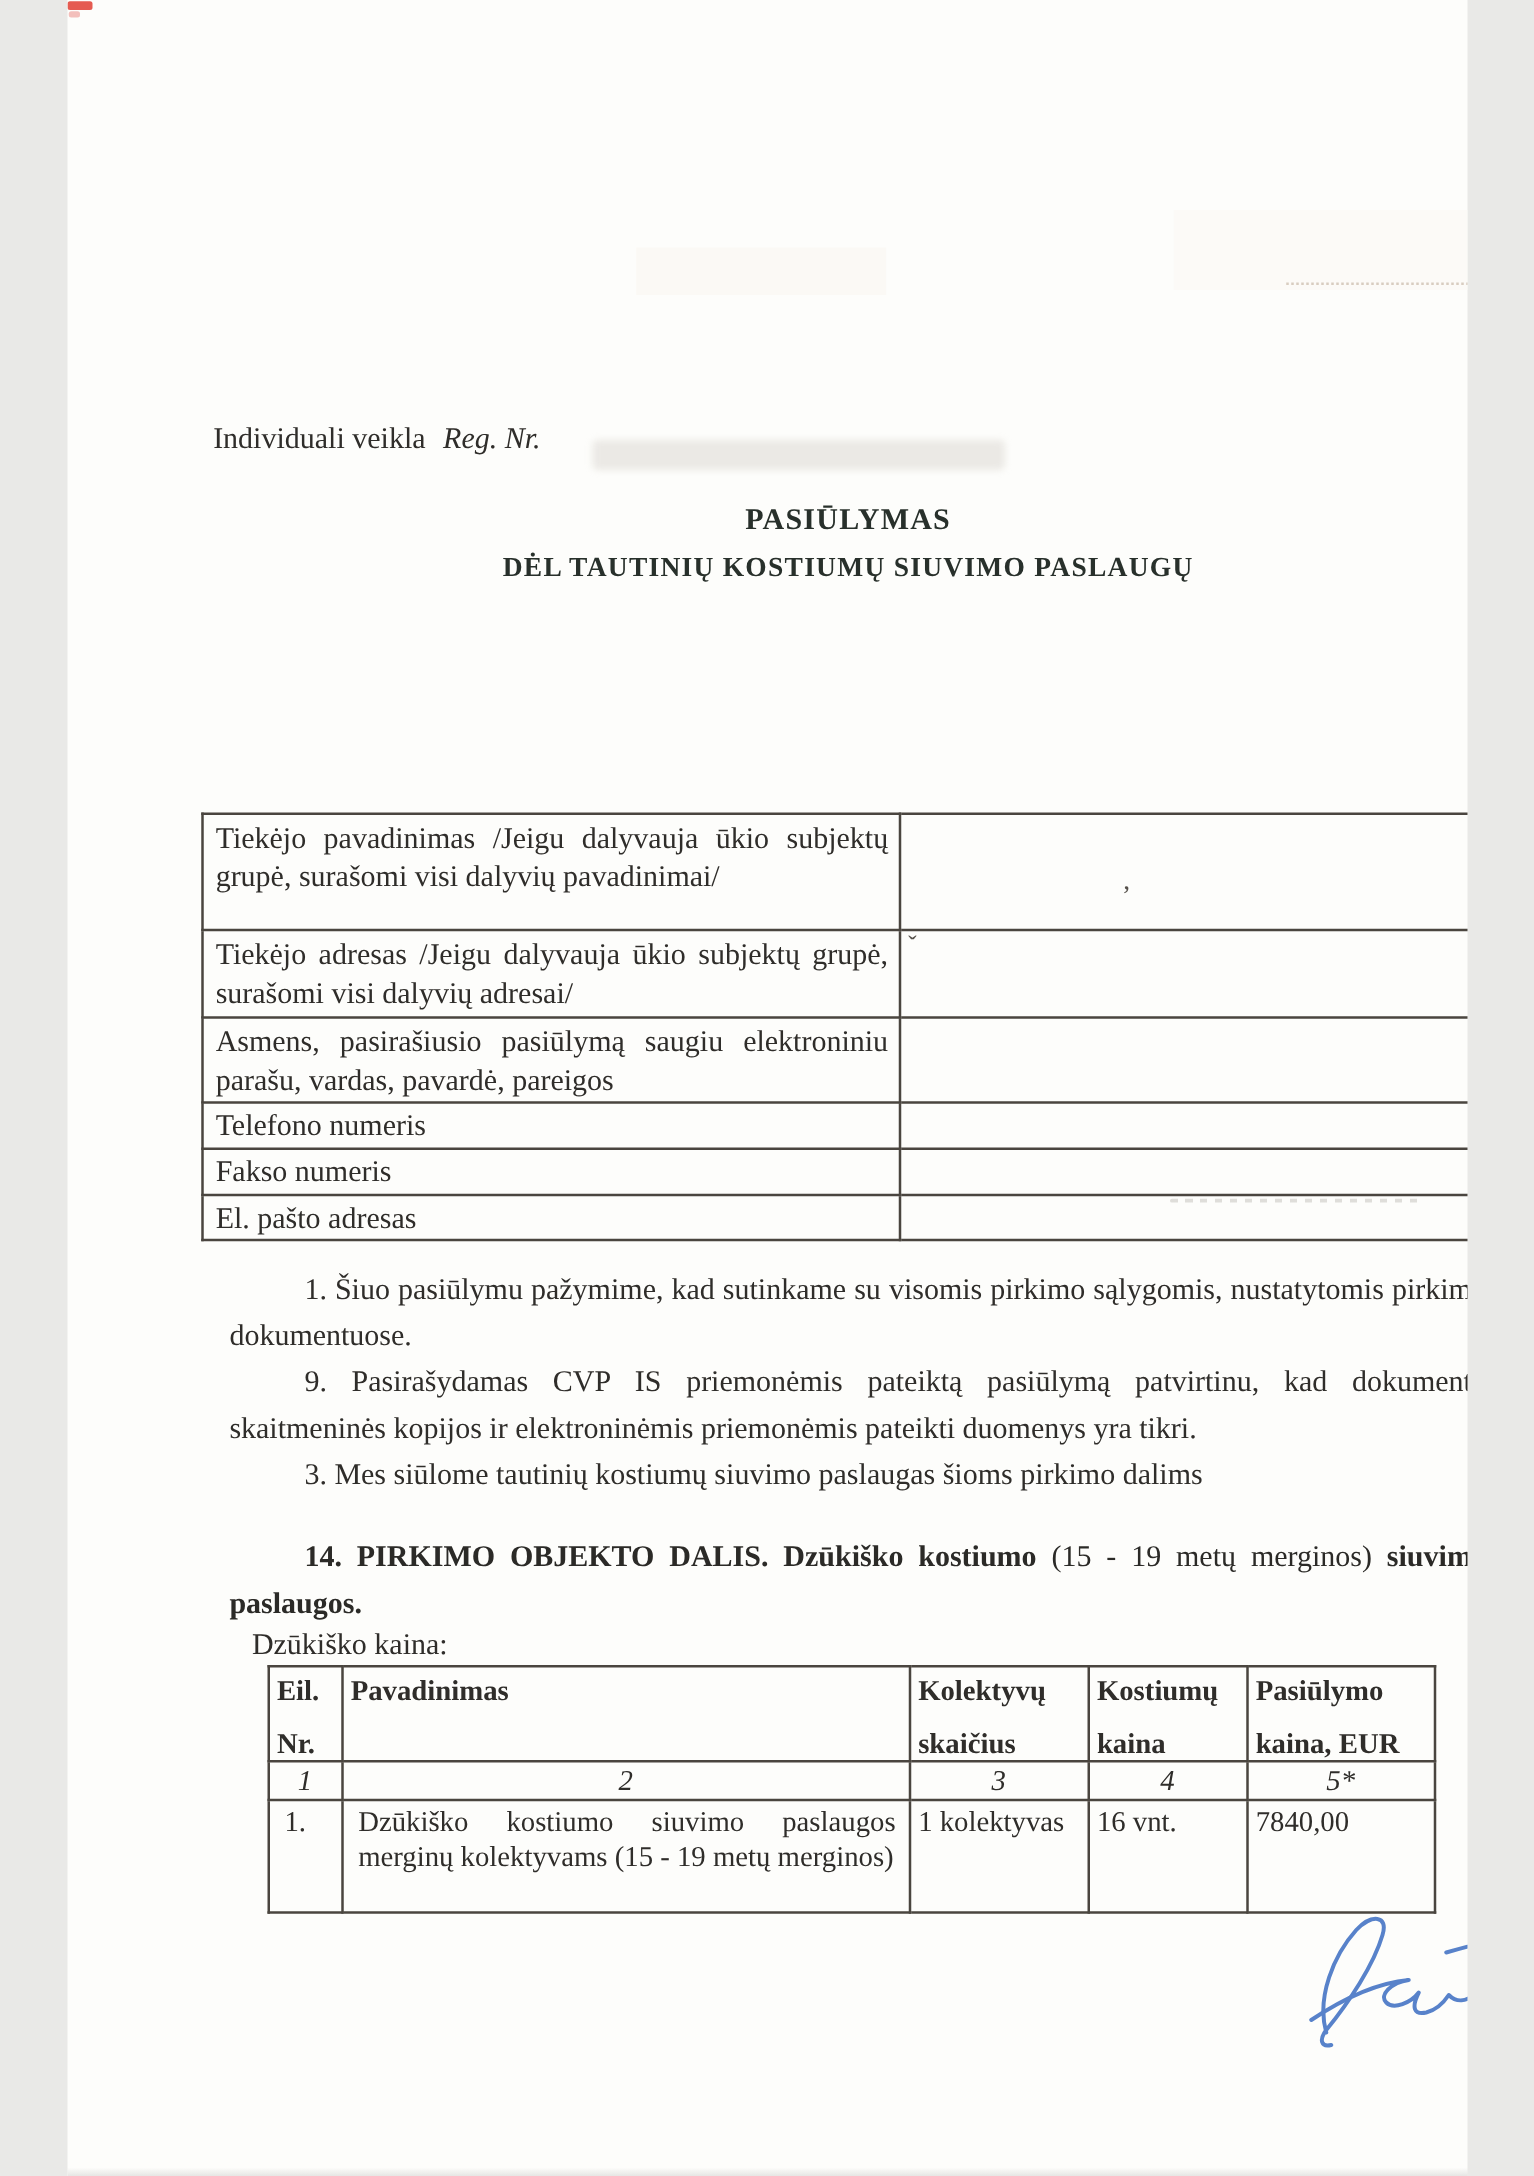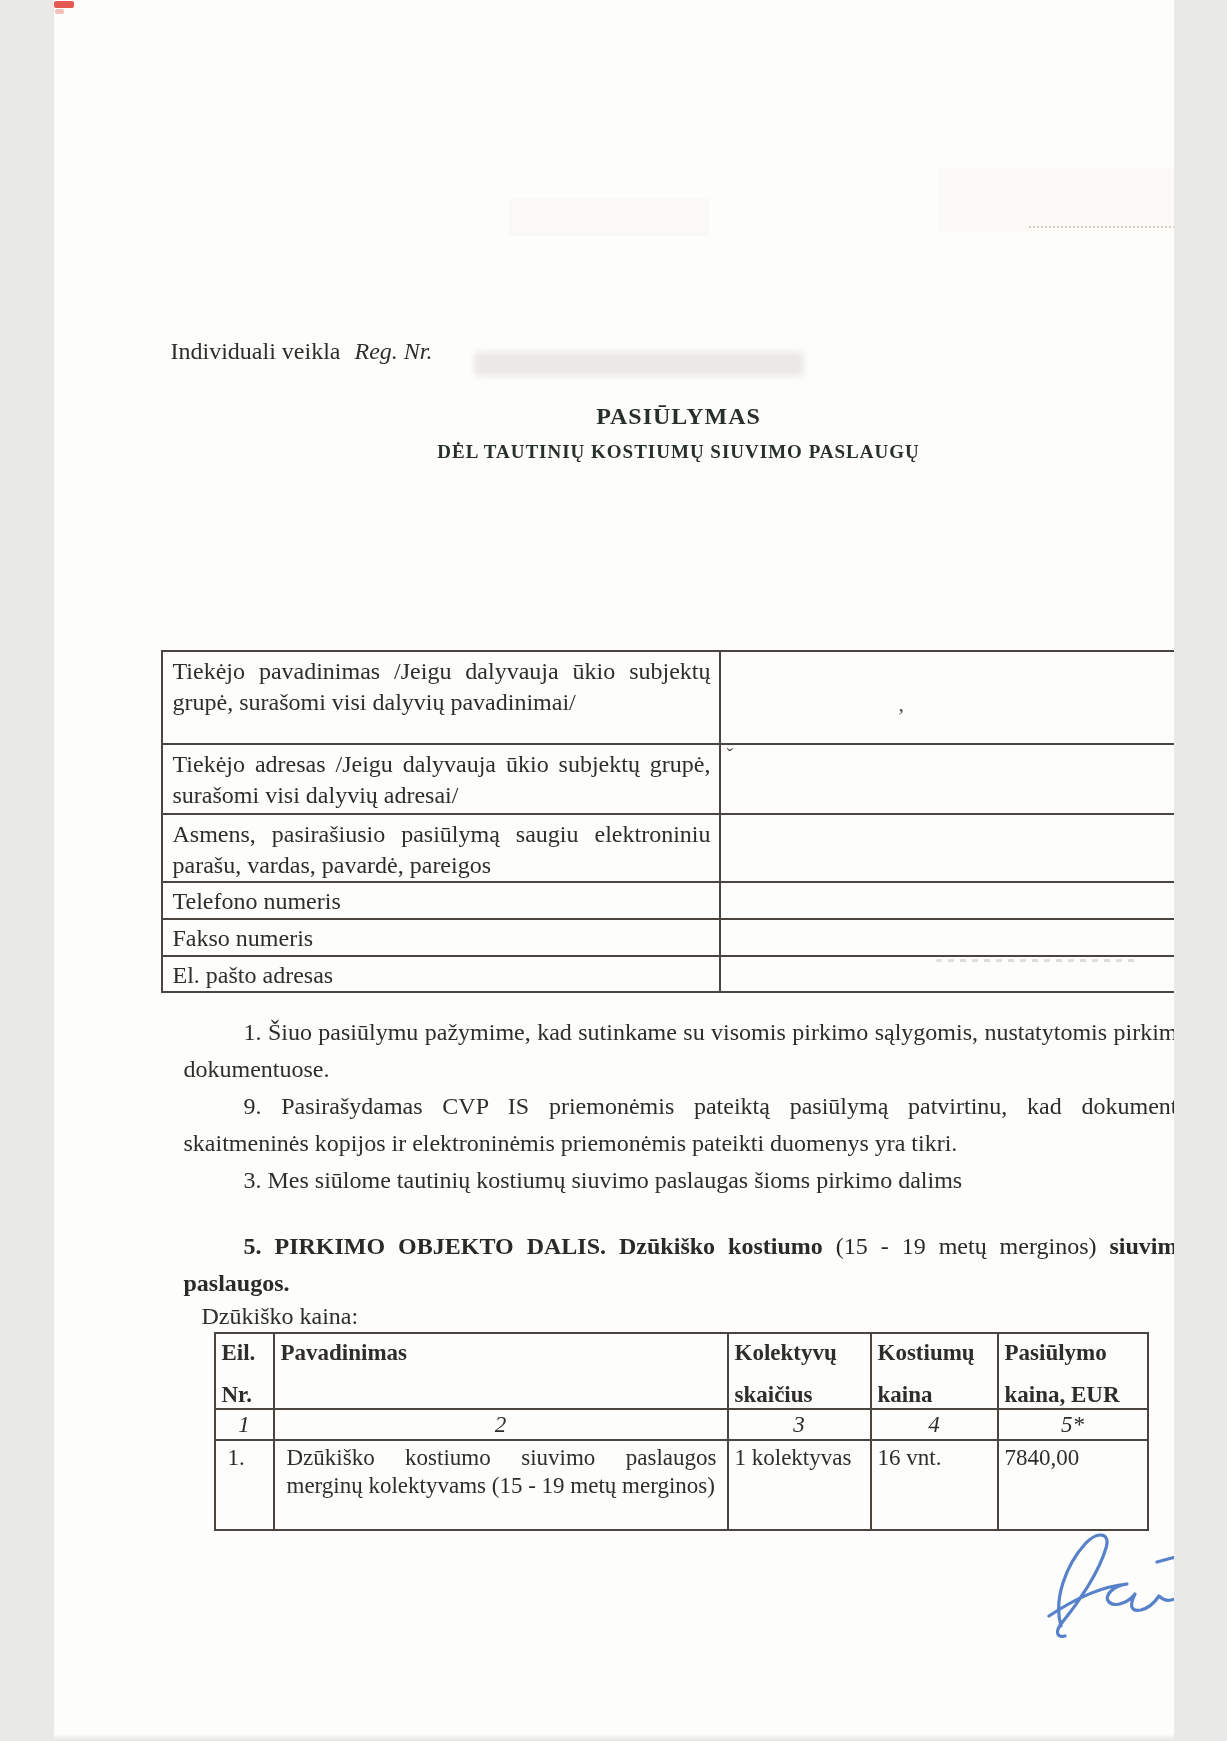--- a/index.html
+++ b/index.html
@@ -23,21 +23,21 @@
   .erased{left:420px;top:352px;width:330px;height:24px;background:rgba(195,189,180,.30);filter:blur(3px);border-radius:4px;}
   .bottom-shadow{left:0;top:1734px;width:1227px;height:7px;background:linear-gradient(to bottom,rgba(0,0,0,0),rgba(120,120,118,.18));}
 
   
   .reg-line{position:absolute;left:117px;top:338px;font-size:24px;}
   .reg-line .it{font-style:italic;margin-left:14px;}
 
   
   .title{position:absolute;left:107px;top:403px;width:1036px;text-align:center;font-weight:bold;color:#28302b;}
   .title .l1{font-size:24px;letter-spacing:1px;}
-  .title .l2{font-size:19px;letter-spacing:1px;margin-top:11px;text-align:center;}
+  .title .l2{font-size:22px;letter-spacing:1px;margin-top:11px;text-align:center;}
 
   
   table{border-collapse:collapse;table-layout:fixed;}
   .t1{position:absolute;left:107px;top:650px;width:1035px;}
   .t1 td{border:2px solid #4a453f;vertical-align:top;font-size:24px;line-height:31px;padding:4px 8px 0 10px;}
   .t1 .lbl{width:538px;text-align:justify;}
   .t1 .val{width:497px;position:relative;}
   .t1 tr.r1 td{height:87px;}
   .t1 tr.r2 td{height:64px;}
   .t1 tr.r3 td{height:59px;}
@@ -128,21 +128,21 @@
         <span class="mark-dashes"></span>
       </td>
     </tr>
   </tbody>
     </table>
 
   <div class="body-text">
     <p>1. Šiuo pasiūlymu pažymime, kad sutinkame su visomis pirkimo sąlygomis, nustatytomis pirkimo dokumentuose.</p>
     <p>9. Pasirašydamas CVP IS priemonėmis pateiktą pasiūlymą patvirtinu, kad dokumentų skaitmeninės kopijos ir elektroninėmis priemonėmis pateikti duomenys yra tikri.</p>
     <p class="noj">3. Mes siūlome tautinių kostiumų siuvimo paslaugas šioms pirkimo dalims</p>
-    <p class="section"><span>5. PIRKIMO OBJEKTO DALIS. Dzūkiško kostiumo </span><span class="nrm">(15 - 19 metų merginos) </span><span>siuvimo paslaugos.</span></p>
+    <p class="section"><span>14. PIRKIMO OBJEKTO DALIS. Dzūkiško kostiumo </span><span class="nrm">(15 - 19 metų merginos) </span><span>siuvimo paslaugos.</span></p>
     <p class="intro">Dzūkiško kaina:</p>
   </div>
 
   <table class="t2">
     <colgroup>
       <col class="c-nr">
         <col class="c-name">
         <col class="c-col">
         <col class="c-qty">
         <col class="c-price">

